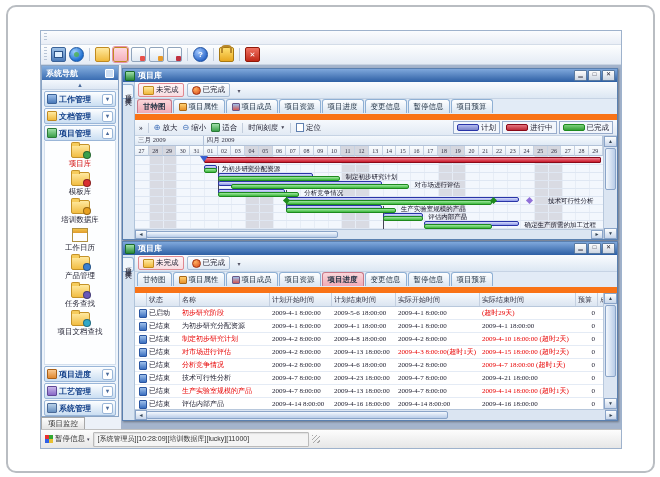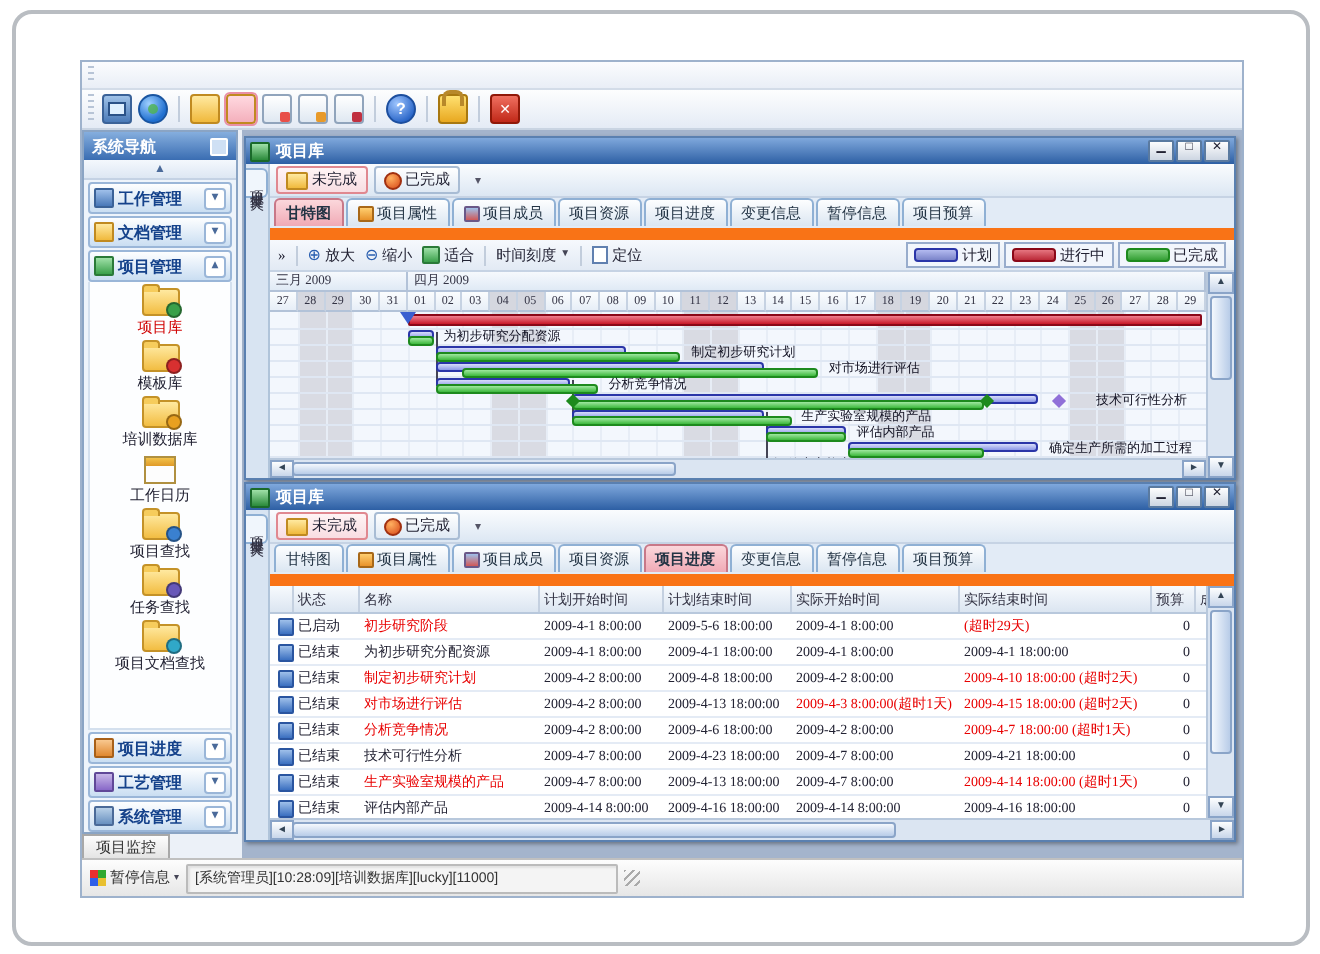--- a/index.html
+++ b/index.html
@@ -221,21 +221,21 @@
                 <span class="lbl">培训数据库</span>
               </div>
               <div class="sb-item">
                 <span class="cal-icon"></span>
                 <span class="lbl">工作日历</span>
               </div>
               <div class="sb-item">
                 <span class="folder-icon">
                   <span class="badge" style="background: rgb(58, 128, 208);"></span>
                 </span>
-                <span class="lbl">项目查找</span>
+                <span class="lbl">产品管理</span>
               </div>
               <div class="sb-item">
                 <span class="folder-icon">
                   <span class="badge" style="background: rgb(104, 88, 184);"></span>
                 </span>
                 <span class="lbl">任务查找</span>
               </div>
               <div class="sb-item">
                 <span class="folder-icon">
                   <span class="badge" style="background: rgb(48, 168, 200);"></span>

